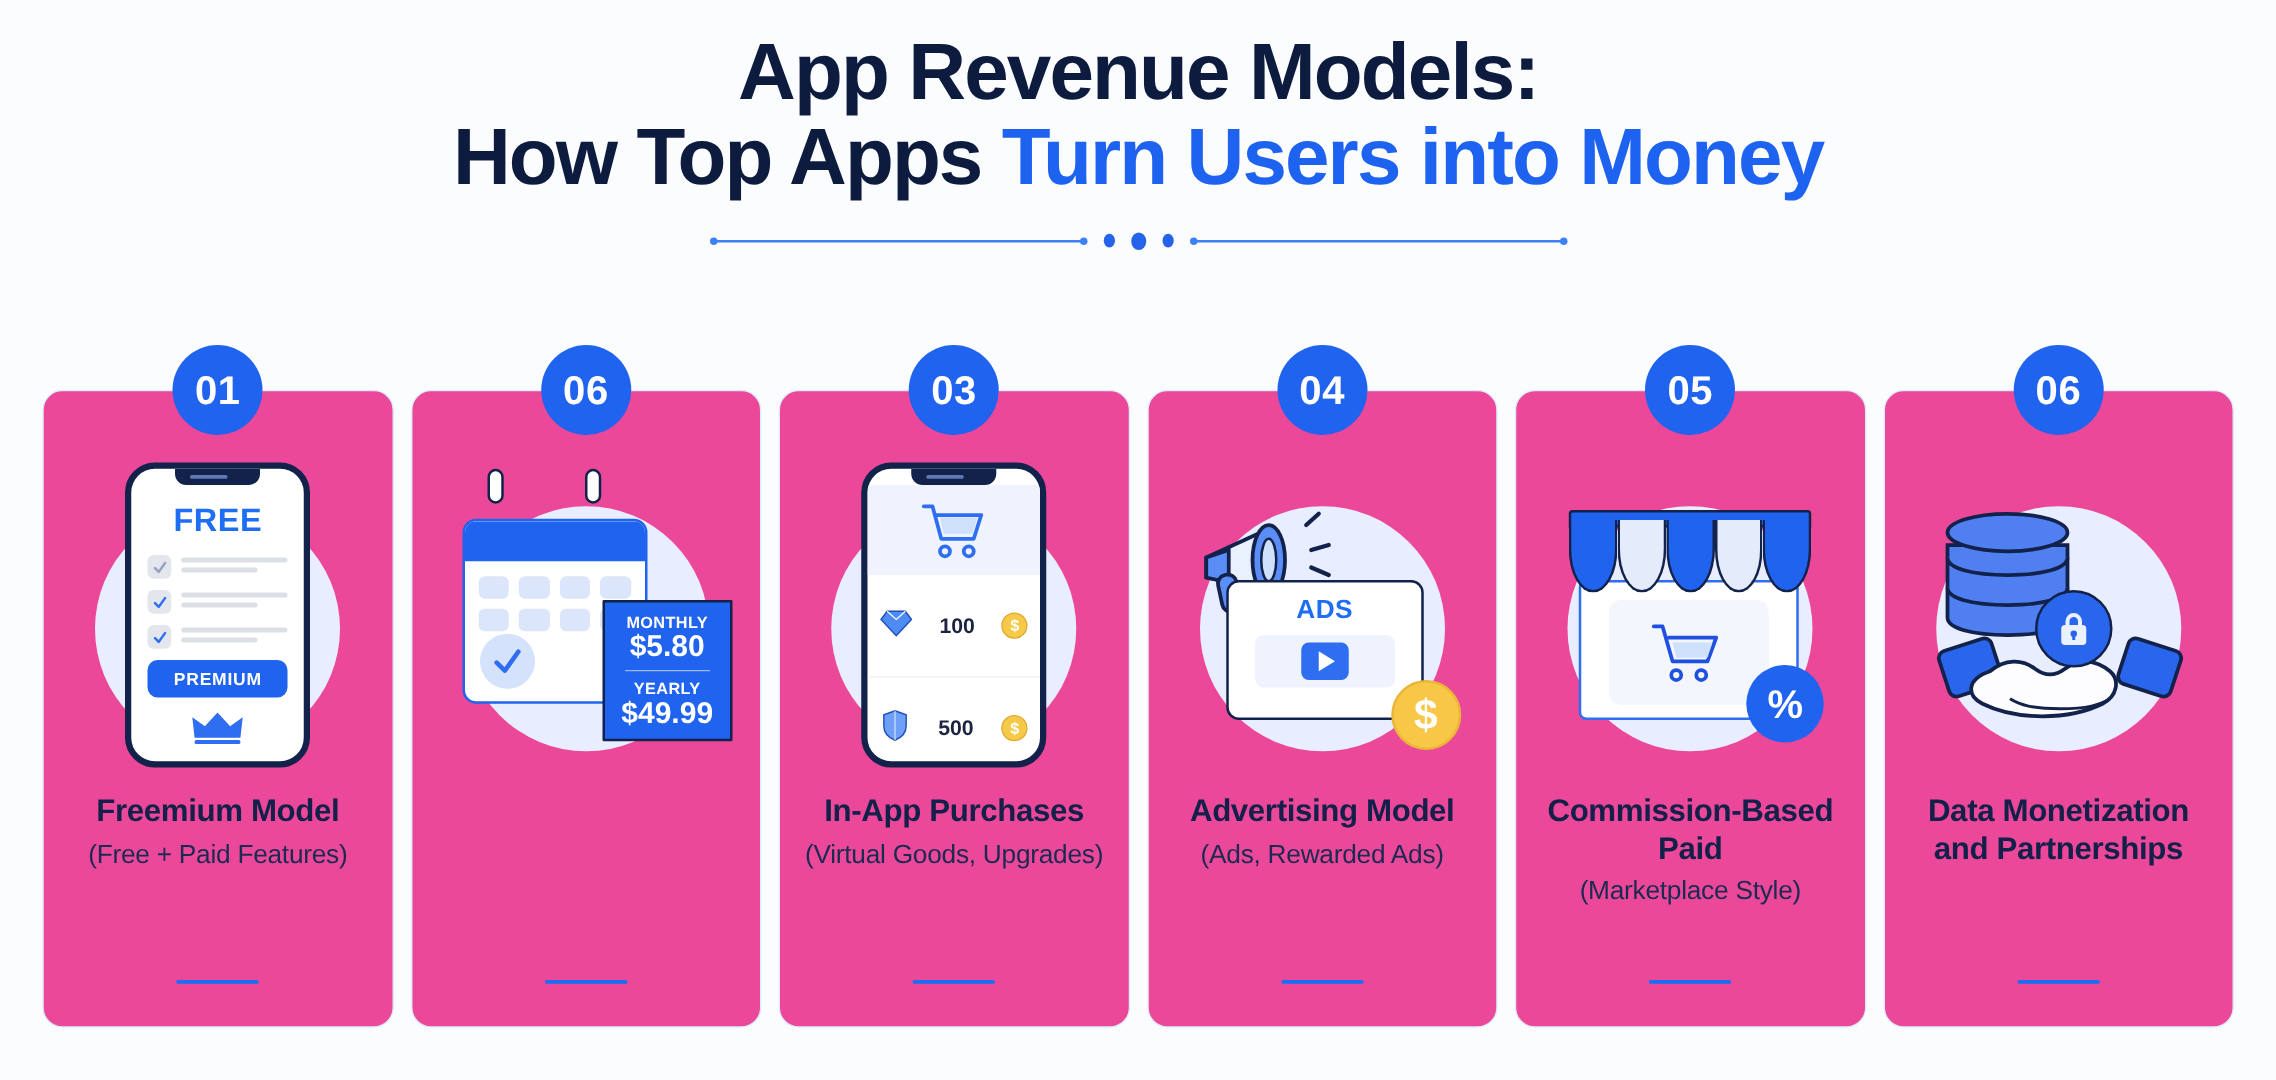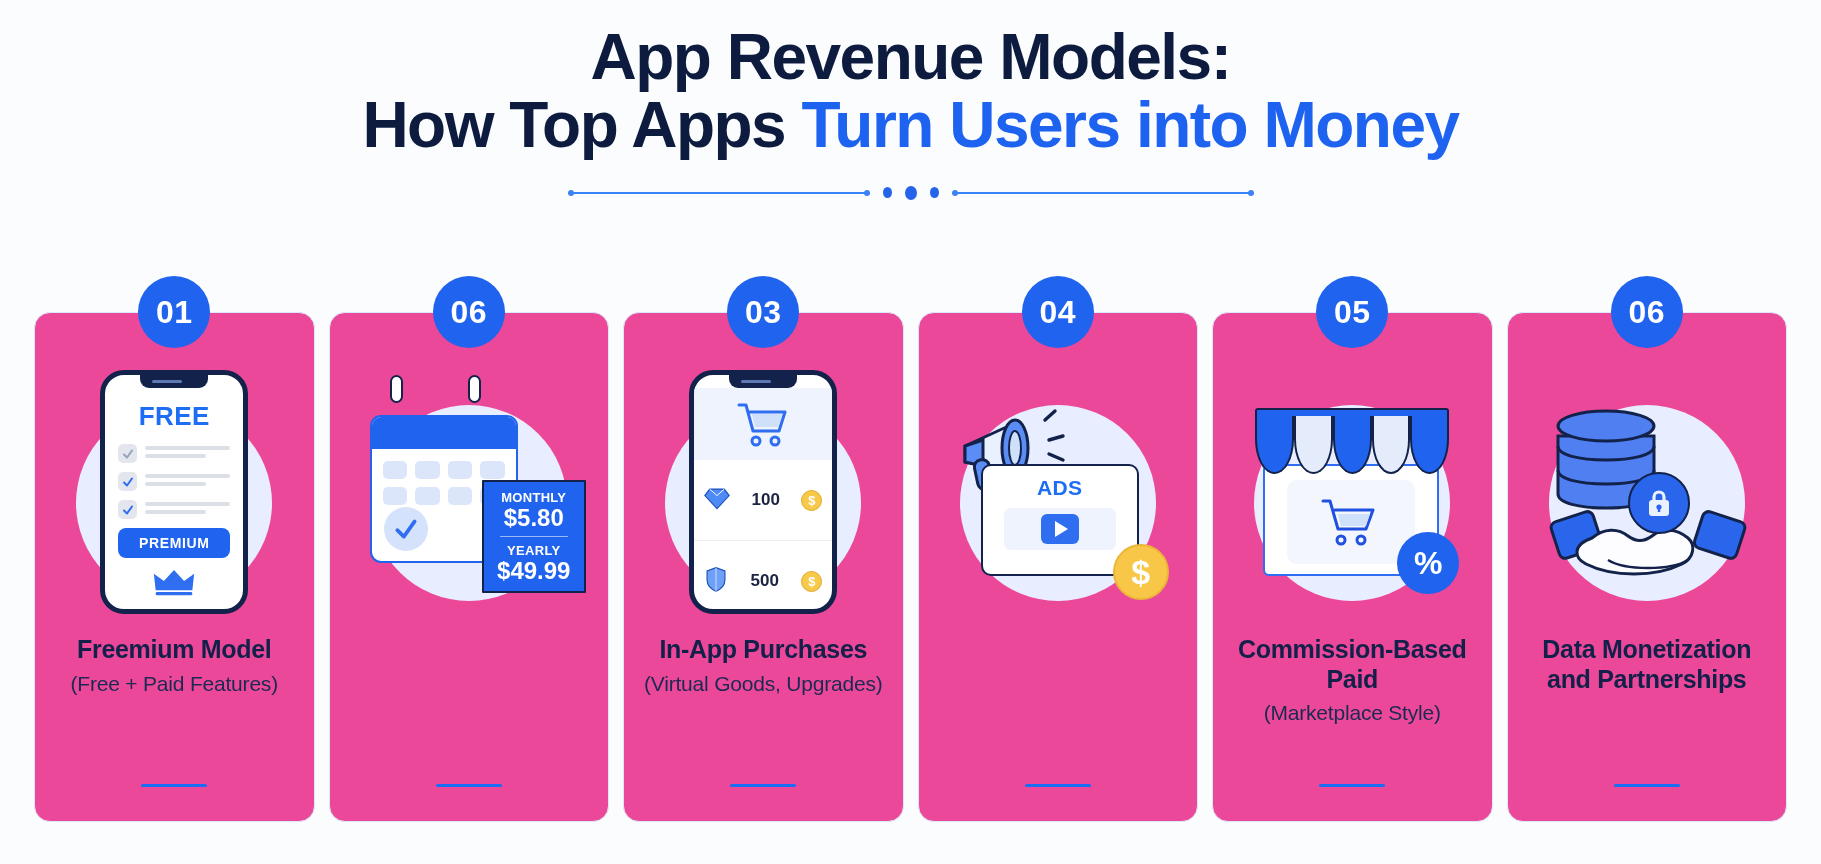--- a/index.html
+++ b/index.html
@@ -378,20 +378,24 @@
               <div class="ads-text">ADS</div>
               <div class="ads-strip">
                 <span class="play">
                     <span></span>
                   </span>
               </div>
             </div>
             <div class="dollar-coin">$</div>
           </div>
         </div>
+      </div>
+      <div class="caption">
+        <div class="c-title">Advertising Model</div>
+        <div class="c-sub">(Ads, Rewarded Ads)</div>
       </div>
       <div class="underline"></div>
     </div>
 
     <div class="card">
       <div class="badge">05</div>
       <div class="art">
         <div class="halo"></div>
         <div class="scene">
           <div class="store-scene">

